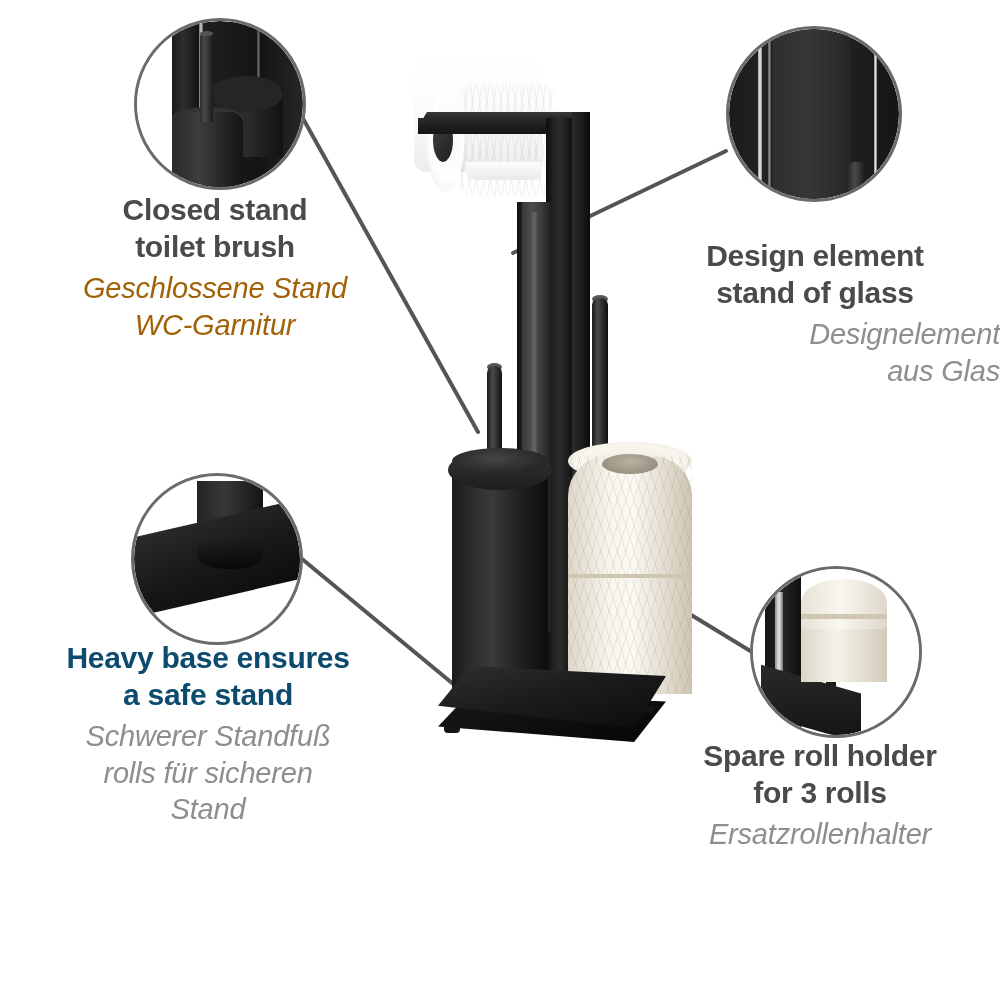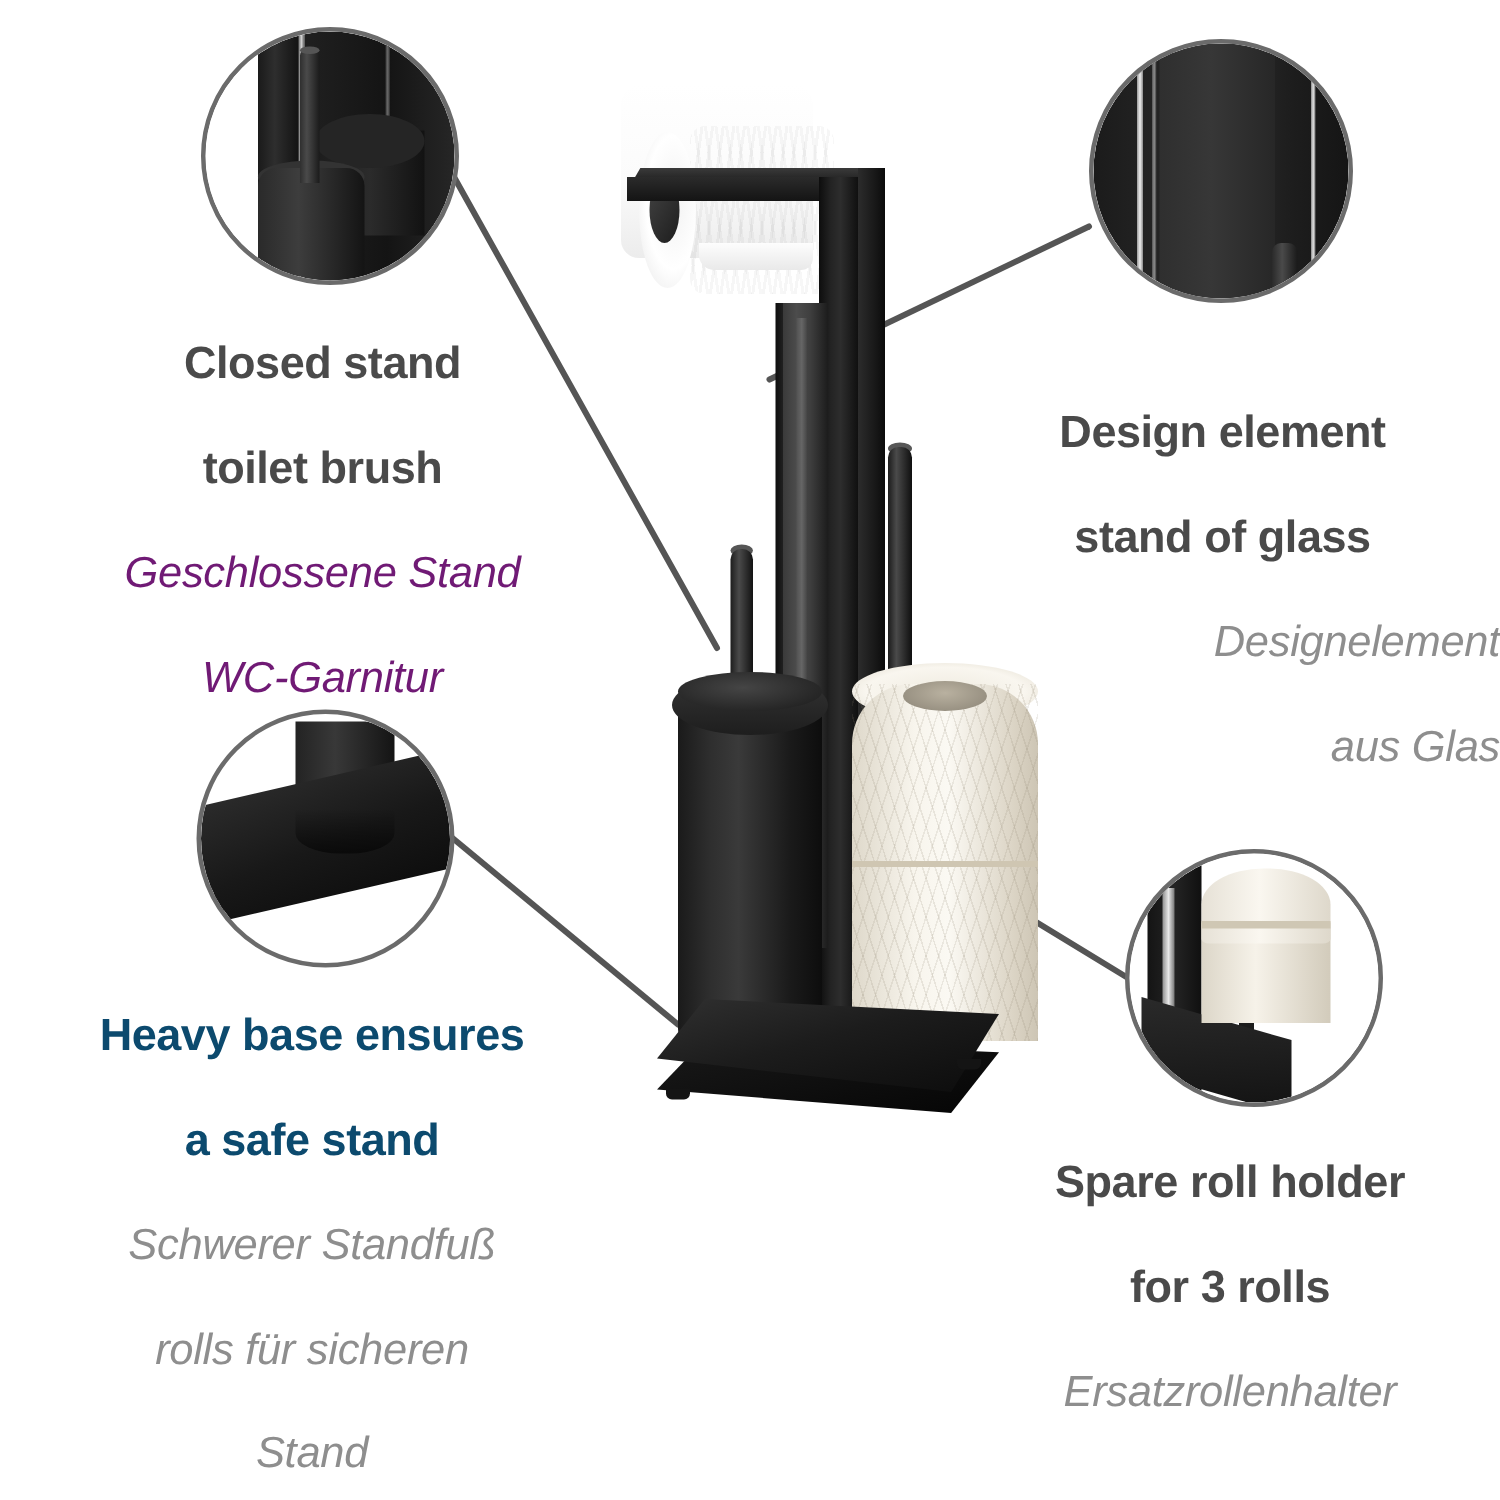--- a/index.html
+++ b/index.html
@@ -23,21 +23,21 @@
   }
   .de {
     font-size:29px;
     font-style:italic;
     font-weight:normal;
     color:#8e8e8e;
     line-height:1.26;
     letter-spacing:-0.2px;
     margin-top:5px;
   }
-  .de-line, .en-line { display:block; white-space:nowrap;margin-top:33px; }
+  .de-line, .en-line { display:block; white-space:nowrap; }
 
   #block-tl { left:20px;  top:192px; width:390px; }
   #block-tr { left:630px; top:238px; width:370px; }
   #block-bl { left:8px;   top:640px; width:400px; }
   #block-br { left:640px; top:738px; width:360px; }
 
   
   .callout {
     position:absolute;
     border-radius:50%;
@@ -375,21 +375,21 @@
       <div id="c4-rollA"></div>
       <div id="c4-seam"></div>
     </div>
   </div>
 
   <div class="block" id="block-tl">
     <div class="en" style="color: rgb(74, 74, 74);">
       <span class="en-line">Closed stand</span>
       <span class="en-line">toilet brush</span>
     </div>
-    <div class="de" style="color: #701a75;">
+    <div class="de" style="color: #a16207;">
       <span class="de-line">Geschlossene Stand</span>
       <span class="de-line">WC-Garnitur</span>
     </div>
   </div>
 
   <div class="block" id="block-tr">
     <div class="en" style="color: rgb(74, 74, 74);">
       <span class="en-line">Design element</span>
       <span class="en-line">stand of glass</span>
     </div>

